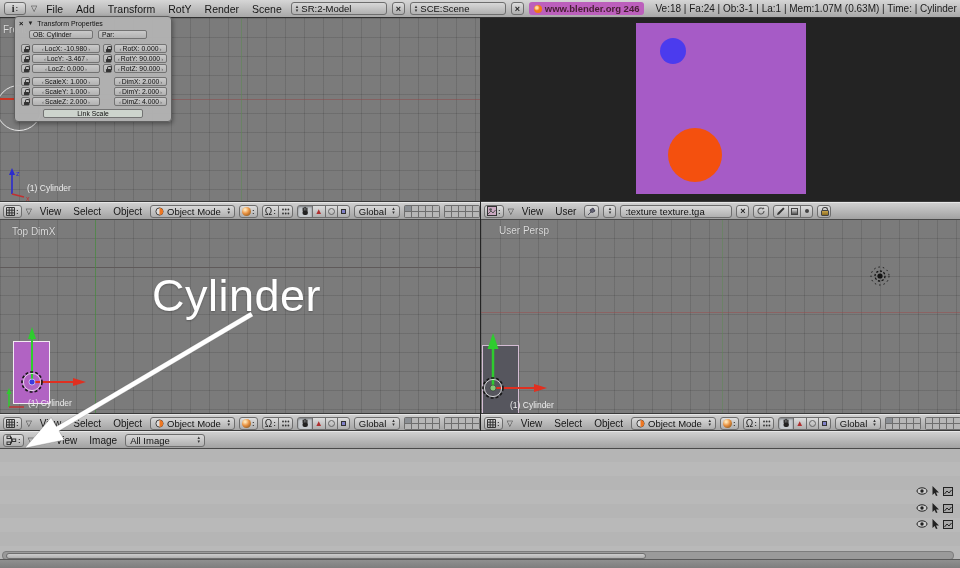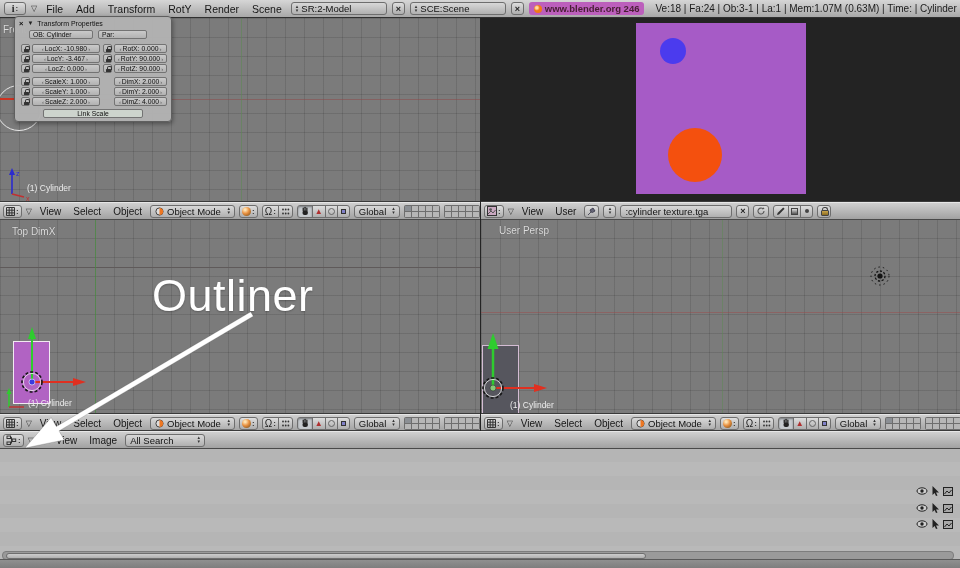--- a/index.html
+++ b/index.html
@@ -326,21 +326,21 @@
         <path d="M1 8 L4 5 M4 5 L3 3 L6 1 L8 4 L5.5 5.5 Z" stroke="#334" fill="#667" stroke-width=".8"></path>
       </svg>
     </span>
   <span class="hbtn">
       <span class="ud">
         <i>▴</i>
         <i>▾</i>
       </span>
     </span>
   <span class="drop" style="width:112px">
-      <span style="flex:1">:cylinder texture.tga</span>
+      <span style="flex:1">:texture texture.tga</span>
     </span>
   <span class="hbtn xbtn">×</span>
   <span class="hbtn">
       <svg width="10" height="10">
         <path d="M8 5a3 3 0 1 1-1-2.2" fill="none" stroke="#555" stroke-width="1.1"></path>
         <path d="M7 1.2 L8.6 2.8 L6.4 3.4 Z" fill="#555"></path>
       </svg>
     </span>
   <span class="grp">
     <span class="hbtn">
@@ -603,21 +603,21 @@
         <rect x="6.2" y="4" width="3.5" height="2.5" fill="none" stroke="#333"></rect>
         <rect x="1" y="7" width="3.5" height="2.5" fill="none" stroke="#333"></rect>
         <path d="M4.5 2.2 H5.5 V5.2 H6.2 M4.5 8.2 H5.5 V5.2" stroke="#333" fill="none"></path>
       </svg>
       <span class="colon">:</span>
     </span>
   <span class="tri">▽</span>
   <span class="hmenu" style="margin-left:14px">View</span>
   <span class="hmenu">Image</span>
   <span class="drop" style="min-width:80px">
-      <span style="flex:1">All Search</span>
+      <span style="flex:1">All Image</span>
       <span class="ud">
         <i>▴</i>
         <i>▾</i>
       </span>
     </span>
 </div>
 
 <div id="outliner-body">
   <div class="orow" style="left:916px;top:38px">
     <svg width="12" height="8">
@@ -659,16 +659,16 @@
       </svg>
   </div>
   <div id="oscroll">
       <div id="othumb"></div>
     </div>
 </div>
 <div id="obottom"></div>
 
 <div class="divider-v"></div>
 
-<div id="ann-text">Outliner</div>
+<div id="ann-text">Cylinder</div>
 <svg id="ann-arrow" width="960" height="568" viewBox="0 0 960 568">
   <polygon points="250.7,311.8 56.4,426.5 51.1,417.5 25,448 64.3,439.9 59,430.9 253.3,316.2" fill="#ffffff" stroke="rgba(50,50,50,.35)" stroke-width="0.6"></polygon>
 </svg>
 
 </body></html>

